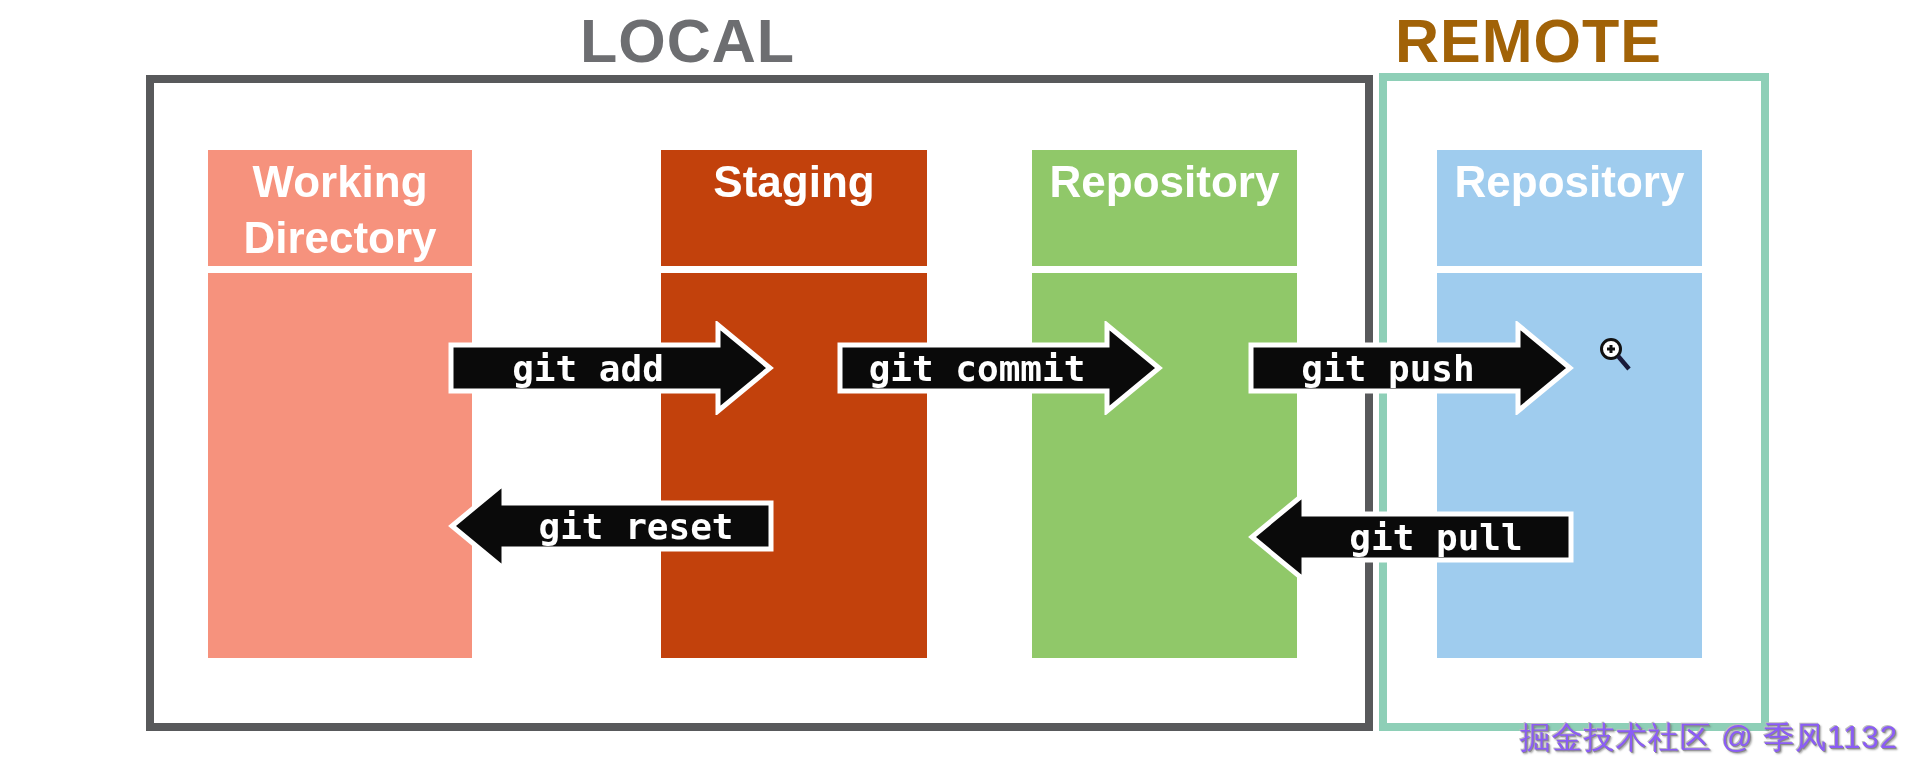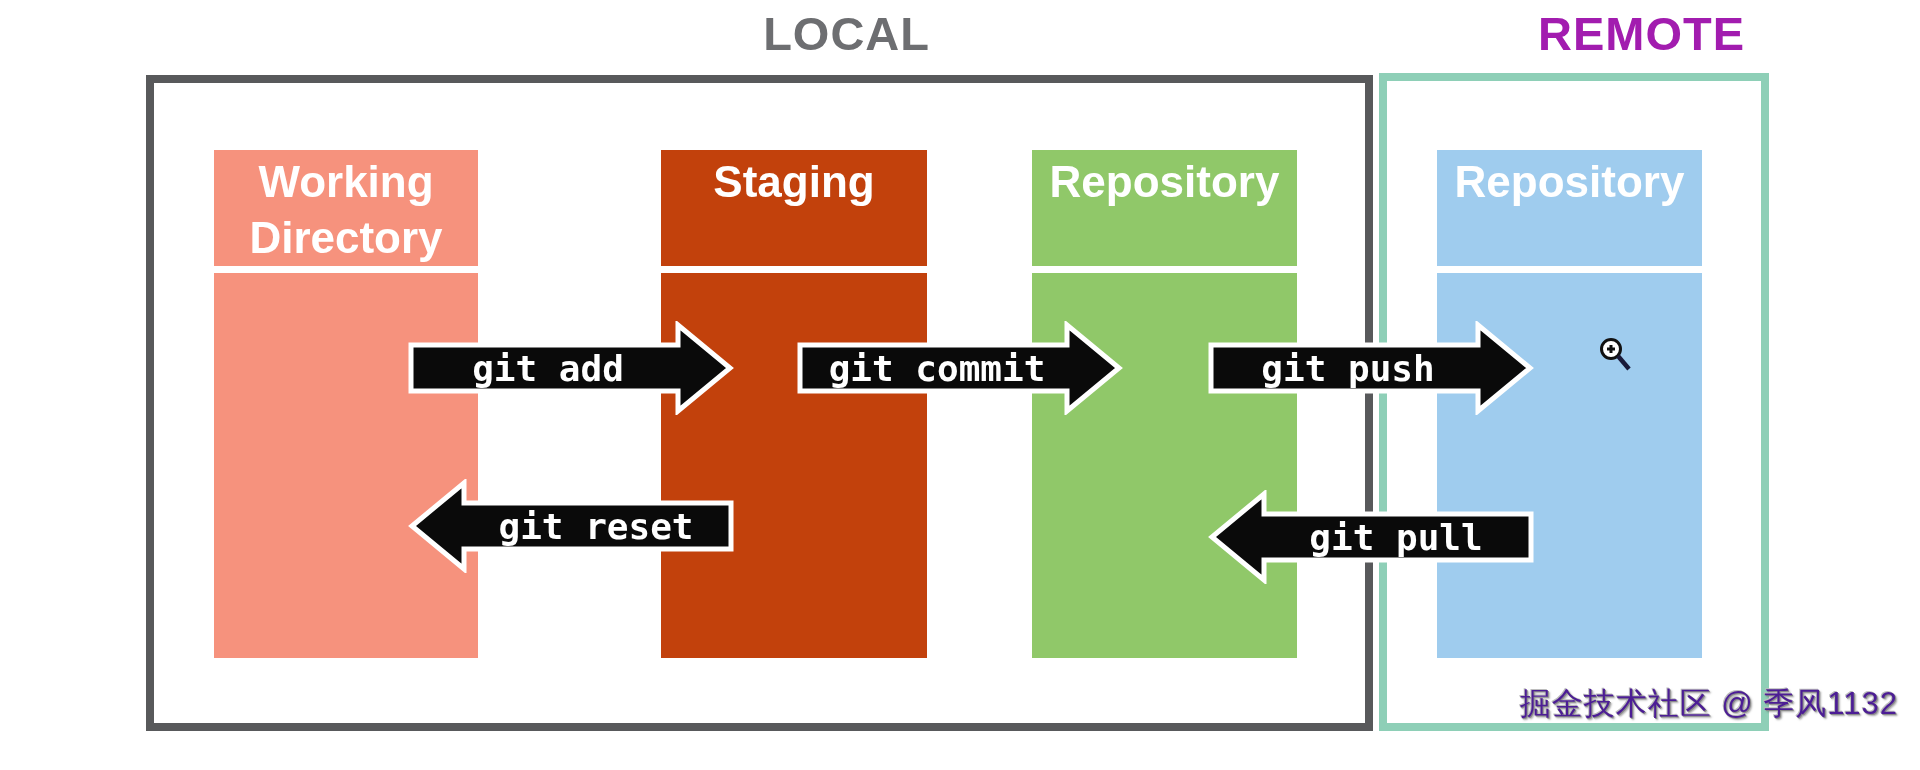--- a/index.html
+++ b/index.html
@@ -13,27 +13,27 @@
     width: 1920px;
     height: 770px;
     background: #ffffff;
     overflow: hidden;
   }
 
   
   .section-title {
     position: absolute;
     top: 6px;
-    font-size: 47px;
+    font-size: 61px;
     font-weight: bold;
     letter-spacing: 1px;
-    text-align: right;
+    text-align: left;
   }
   .title-local  { left: 580px; width: 350px; color: #6d6e71; }
-  .title-remote { left: 1395px; width: 350px; color: #a21caf; }
+  .title-remote { left: 1395px; width: 350px; color: #a16207; }
 
   
   .frame {
     position: absolute;
     box-sizing: border-box;
     background: transparent;
   }
   .frame-local {
     left: 146px; top: 75px;
     width: 1227px; height: 656px;
@@ -45,21 +45,21 @@
     border: 8px solid #8ecfb7;
   }
 
   
   .colbox {
     position: absolute;
     top: 150px;
     height: 508px;
     z-index: 2;
   }
-  .box-working    { left: 214px;  width: 264px; background: #f6927d; }
+  .box-working    { left: 208px;  width: 264px; background: #f6927d; }
   .box-staging    { left: 661px;  width: 266px; background: #c2410c; }
   .box-repo-local { left: 1032px; width: 265px; background: #90c869; }
   .box-repo-remote{ left: 1437px; width: 265px; background: #9fccee; }
 
   .box-label {
     position: absolute;
     top: 4px; left: 0; right: 0;
     text-align: center;
     color: #ffffff;
     font-size: 44px;
@@ -73,20 +73,21 @@
     height: 7px;
     background: #ffffff;
   }
 
   
   .arrow {
     position: absolute;
     width: 326px;
     height: 94px;
     z-index: 5;
+    margin-left: 40px;
   }
   .arrow-git-add    { left: 408px;  top: 321px; }
   .arrow-git-commit { left: 797px;  top: 321px; }
   .arrow-git-push   { left: 1208px; top: 321px; }
   .arrow-git-reset  { left: 408px;  top: 479px; }
   .arrow-git-pull   { left: 1208px; top: 490px; }
 
   .arrow svg { display: block; width: 100%; height: 100%; }
   .arrow text {
     font-family: "DejaVu Sans Mono", "Liberation Mono", monospace;
@@ -100,24 +101,24 @@
     position: absolute;
     left: 1598px; top: 336px;
     width: 36px; height: 40px;
     z-index: 6;
   }
 
   
   .watermark {
     position: absolute;
     right: 22px;
-    top: 683px;
+    top: 717px;
     z-index: 7;
     font-size: 31px;
-    color: #4c1d95;
+    color: #8b5cf6;
     letter-spacing: 1px;
     text-shadow:
       1px 1px 0 #8a8a8a,
       -1px -1px 0 #bdbdbd,
       2px 2px 2px rgba(90,90,90,0.55);
     white-space: nowrap;
   }
 </style>
 </head>
 <body>

